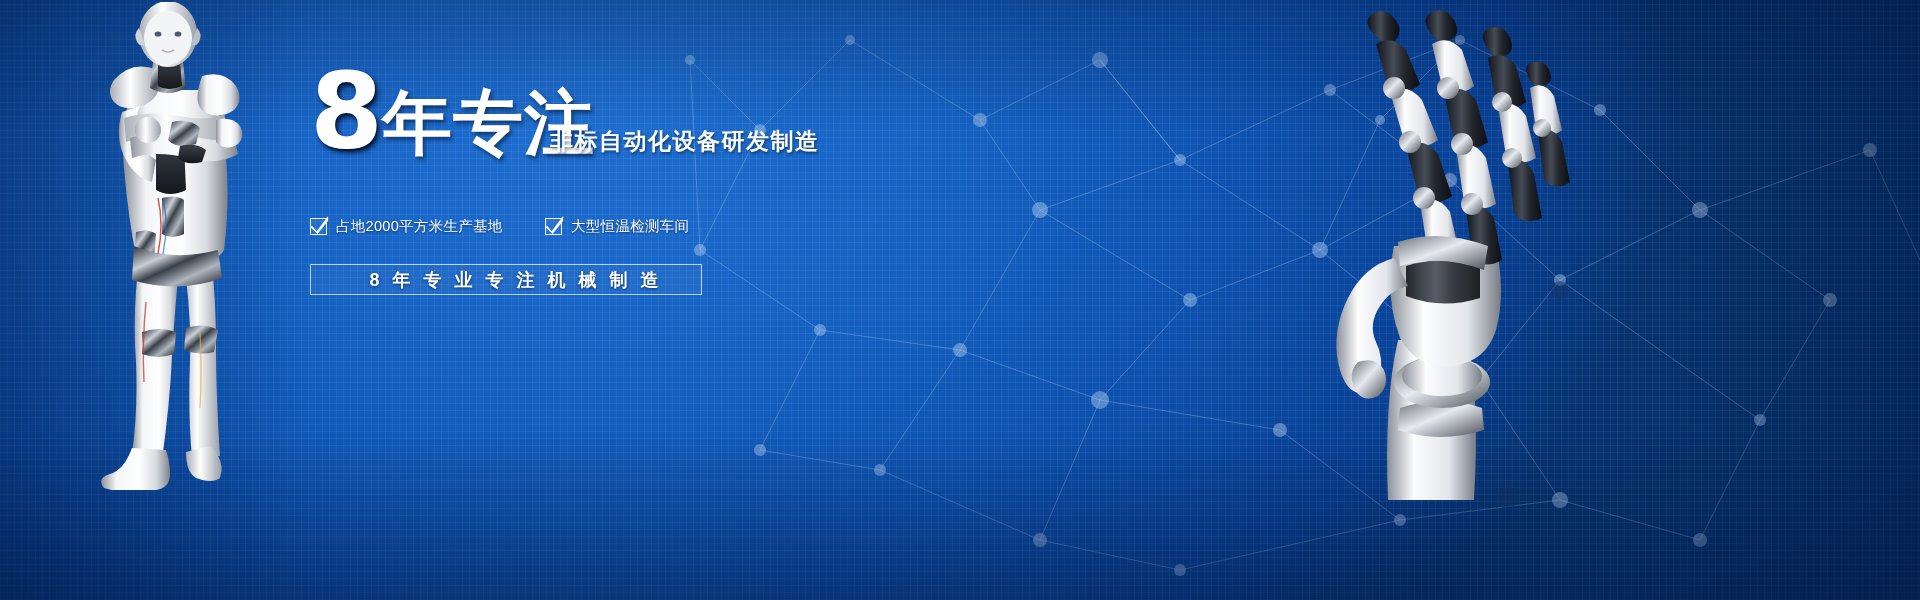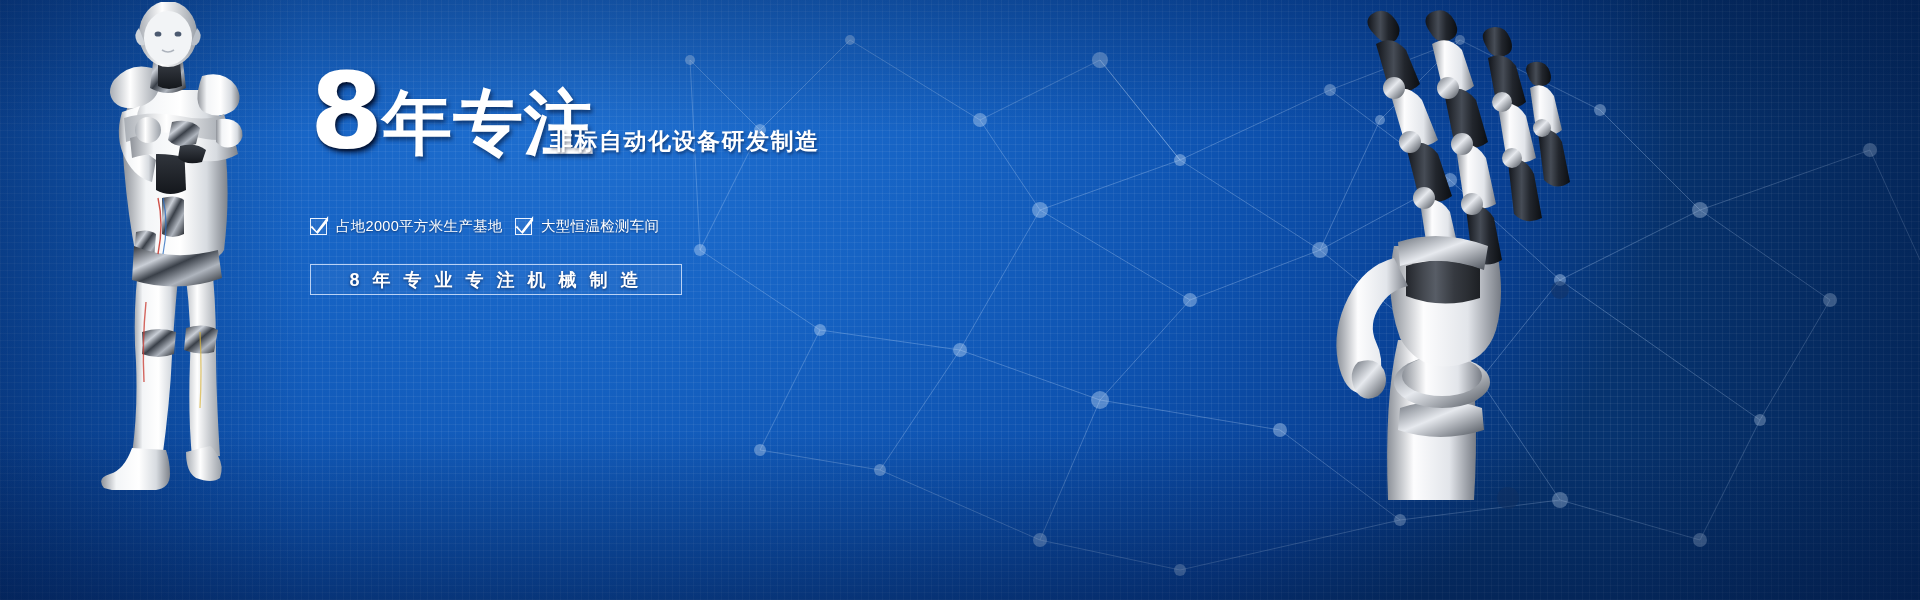--- a/index.html
+++ b/index.html
@@ -69,21 +69,21 @@
     color:rgba(185,210,245,.26);
     letter-spacing:1px;
     white-space:nowrap;
     font-family:"Liberation Sans","DejaVu Sans",sans-serif;
   }
 
   
   #checks{
     position:absolute;left:0;top:138px;width:700px;
   }
-  .crow{display:flex;height:32px;align-items:center;}
+  .crow{display:flex;height:32px;align-items:center;gap:30px;}
   .citem{display:flex;align-items:center;}
   .citem.c0{width:205px;}
   .cbox{
     position:relative;
     width:15px;height:15px;
     border:1.4px solid #eaf2ff;
     background:rgba(255,255,255,.06);
     flex:0 0 auto;
     margin-right:9px;
   }
@@ -94,20 +94,21 @@
     text-shadow:0 1px 2px rgba(0,12,40,.5);
   }
 
   
   #slogan{
     position:absolute;left:0;top:192px;
     width:370px;height:29px;
     border:1.6px solid #b9d2f5;
     display:flex;align-items:center;justify-content:center;
     background:rgba(255,255,255,.04);
+    padding-left:20px;
   }
   #slogan span{
     font-size:18px;font-weight:bold;color:#ffffff;
     letter-spacing:4px;
     text-shadow:0 1px 3px rgba(0,12,40,.6);
   }
 </style>
 </head>
 <body>
 

